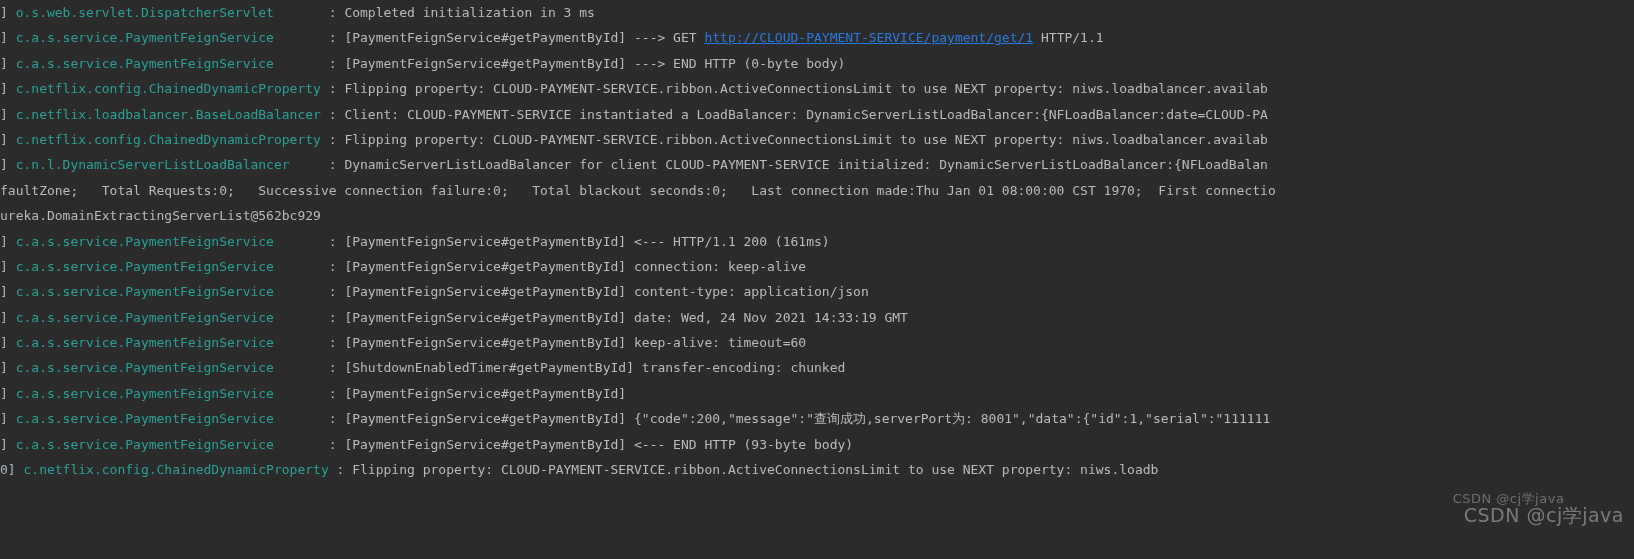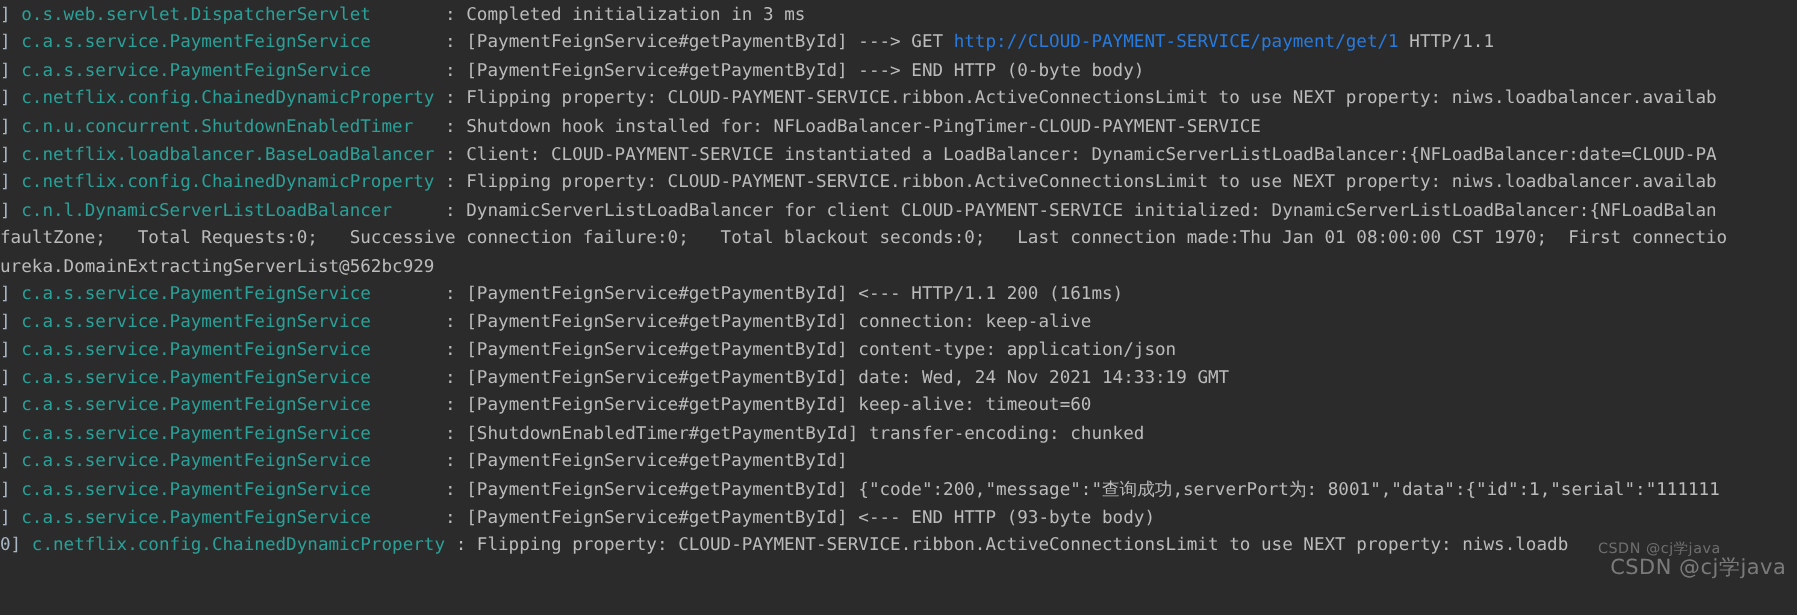--- a/index.html
+++ b/index.html
@@ -19,39 +19,40 @@
     height: 559px;
     background: #2b2b2b;
     padding: 0;
     box-sizing: border-box;
     overflow: hidden;
   }
   .log-line {
     height: 25.4px;
     line-height: 25.4px;
     white-space: pre;
-    font-size: 16px;
+    font-size: 13px;
     letter-spacing: 0px;
     color: #a9b7c6;
     overflow: hidden;
   }
   .seg {
     white-space: pre;
   }
   .thread {
     color: #a9b7c6;
   }
   .logger {
     color: #2aa198;
   }
   .msg {
     color: #bbbbbb;
   }
   .link {
     color: #287bde;
+    text-decoration: underline;
     cursor: pointer;
   }
   .cont {
     color: #bbbbbb;
   }
   #watermark {
     position: absolute;
     right: 10px;
     bottom: 8px;
     color: rgba(220, 220, 220, 0.45);
@@ -71,21 +72,20 @@
   }
 </style>
 </head>
 <body>
 
 <div id="console">
     <div class="log-line"><span class="seg thread">]</span><span class="seg logger"> o.s.web.servlet.DispatcherServlet       </span><span class="seg msg">: Completed initialization in 3 ms</span></div>
     <div class="log-line"><span class="seg thread">]</span><span class="seg logger"> c.a.s.service.PaymentFeignService       </span><span class="seg msg">: [PaymentFeignService#getPaymentById] ---&gt; GET </span><span class="seg link">http://CLOUD-PAYMENT-SERVICE/payment/get/1</span><span class="seg msg"> HTTP/1.1</span></div>
     <div class="log-line"><span class="seg thread">]</span><span class="seg logger"> c.a.s.service.PaymentFeignService       </span><span class="seg msg">: [PaymentFeignService#getPaymentById] ---&gt; END HTTP (0-byte body)</span></div>
     <div class="log-line"><span class="seg thread">]</span><span class="seg logger"> c.netflix.config.ChainedDynamicProperty </span><span class="seg msg">: Flipping property: CLOUD-PAYMENT-SERVICE.ribbon.ActiveConnectionsLimit to use NEXT property: niws.loadbalancer.availab</span></div>
-    <div class="log-line"><span class="seg thread">]</span><span class="seg logger"> c.n.u.concurrent.ShutdownEnabledTimer   </span><span class="seg msg">: Shutdown hook installed for: NFLoadBalancer-PingTimer-CLOUD-PAYMENT-SERVICE</span></div>
     <div class="log-line"><span class="seg thread">]</span><span class="seg logger"> c.netflix.loadbalancer.BaseLoadBalancer </span><span class="seg msg">: Client: CLOUD-PAYMENT-SERVICE instantiated a LoadBalancer: DynamicServerListLoadBalancer:{NFLoadBalancer:date=CLOUD-PA</span></div>
     <div class="log-line"><span class="seg thread">]</span><span class="seg logger"> c.netflix.config.ChainedDynamicProperty </span><span class="seg msg">: Flipping property: CLOUD-PAYMENT-SERVICE.ribbon.ActiveConnectionsLimit to use NEXT property: niws.loadbalancer.availab</span></div>
     <div class="log-line"><span class="seg thread">]</span><span class="seg logger"> c.n.l.DynamicServerListLoadBalancer     </span><span class="seg msg">: DynamicServerListLoadBalancer for client CLOUD-PAYMENT-SERVICE initialized: DynamicServerListLoadBalancer:{NFLoadBalan</span></div>
     <div class="log-line"><span class="seg cont">faultZone;   Total Requests:0;   Successive connection failure:0;   Total blackout seconds:0;   Last connection made:Thu Jan 01 08:00:00 CST 1970;  First connectio</span></div>
     <div class="log-line"><span class="seg cont">ureka.DomainExtractingServerList@562bc929</span></div>
     <div class="log-line"><span class="seg thread">]</span><span class="seg logger"> c.a.s.service.PaymentFeignService       </span><span class="seg msg">: [PaymentFeignService#getPaymentById] &lt;--- HTTP/1.1 200 (161ms)</span></div>
     <div class="log-line"><span class="seg thread">]</span><span class="seg logger"> c.a.s.service.PaymentFeignService       </span><span class="seg msg">: [PaymentFeignService#getPaymentById] connection: keep-alive</span></div>
     <div class="log-line"><span class="seg thread">]</span><span class="seg logger"> c.a.s.service.PaymentFeignService       </span><span class="seg msg">: [PaymentFeignService#getPaymentById] content-type: application/json</span></div>
     <div class="log-line"><span class="seg thread">]</span><span class="seg logger"> c.a.s.service.PaymentFeignService       </span><span class="seg msg">: [PaymentFeignService#getPaymentById] date: Wed, 24 Nov 2021 14:33:19 GMT</span></div>
     <div class="log-line"><span class="seg thread">]</span><span class="seg logger"> c.a.s.service.PaymentFeignService       </span><span class="seg msg">: [PaymentFeignService#getPaymentById] keep-alive: timeout=60</span></div>

